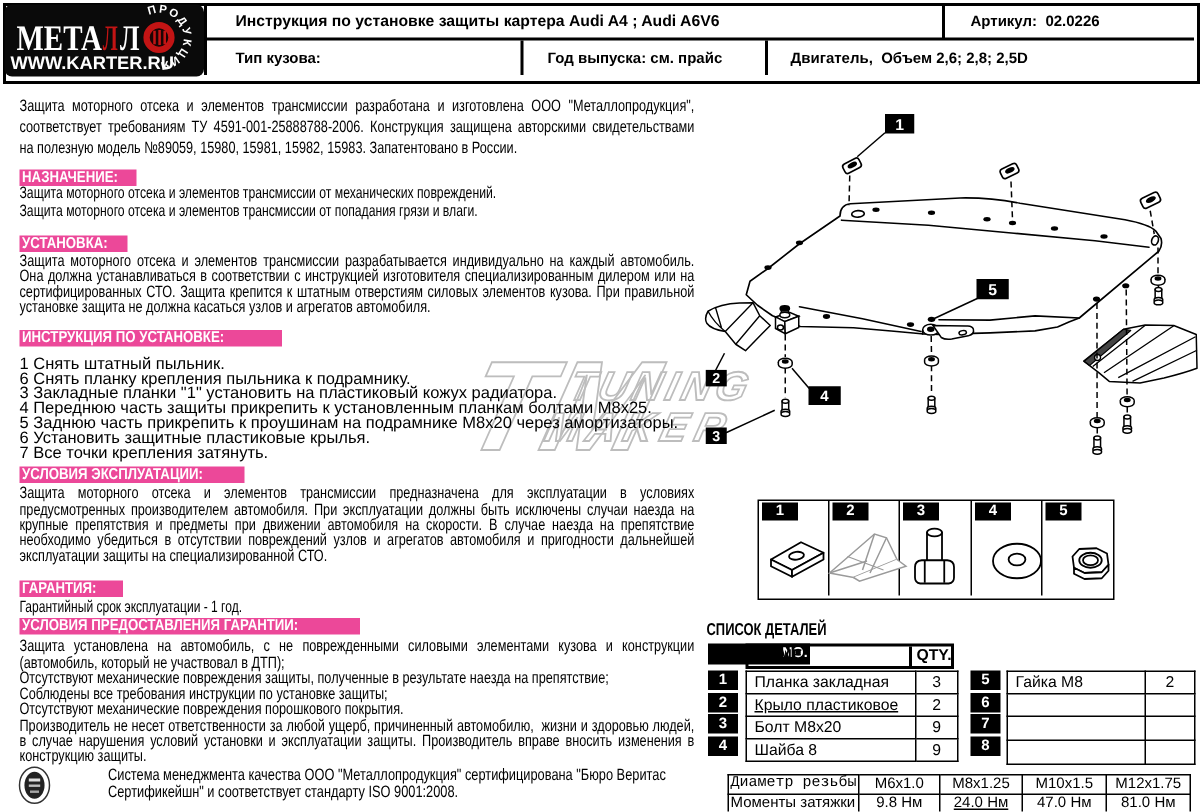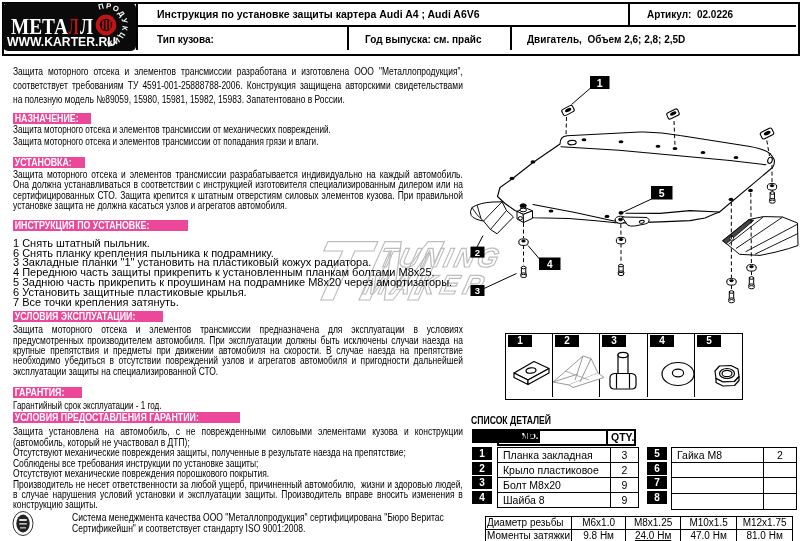--- a/index.html
+++ b/index.html
@@ -428,21 +428,21 @@
 
 <div class="abs" style="left:472px;top:490.5px;width:20px;height:13px;background:#000;color:#fff;font-weight:bold;font-size:10px;text-align:center;line-height:13px;">4</div>
 
 <table class="abs" style="left:497px;top:446.5px;border-collapse:collapse;font-size:10.5px;" cellspacing="0">
   <tbody>
       <tr>
         <td style="border:1.3px solid #000;width:107px;height:12.8px;padding:0 0 0 5px;">Планка закладная</td>
         <td style="border:1.3px solid #000;width:25px;text-align:center;">3</td>
       </tr>
   <tr>
-        <td style="border:1.3px solid #000;padding:0 0 0 5px;height:12.8px;">Крыло пластиковое</td>
+        <td style="border:1.3px solid #000;padding:0 0 0 5px;height:12.8px;text-decoration:underline;">Крыло пластиковое</td>
         <td style="border:1.3px solid #000;text-align:center;">2</td>
       </tr>
   <tr>
         <td style="border:1.3px solid #000;padding:0 0 0 5px;height:12.8px;">Болт М8х20</td>
         <td style="border:1.3px solid #000;text-align:center;">9</td>
       </tr>
   <tr>
         <td style="border:1.3px solid #000;padding:0 0 0 5px;height:12.8px;">Шайба 8</td>
         <td style="border:1.3px solid #000;text-align:center;">9</td>
       </tr>
@@ -474,27 +474,27 @@
   <tr>
         <td style="border:1.3px solid #000;height:12.8px;"></td>
         <td style="border:1.3px solid #000;"></td>
       </tr>
 </tbody>
   </table>
 
 <table class="abs" style="left:485px;top:515.5px;border-collapse:collapse;font-size:10px;white-space:nowrap;line-height:10px;" cellspacing="0">
   <tbody>
       <tr>
-    <td style="border:1.3px solid #000;width:83px;height:9.5px;text-align:left;">Диаметр резьбы</td>
+    <td style="border:1.3px solid #000;width:83px;height:9.5px;text-align:left;font-family:Liberation Mono, monospace;">Диаметр резьбы</td>
     <td style="border:1.3px solid #000;width:51px;text-align:center;">М6х1.0</td>
     <td style="border:1.3px solid #000;width:52px;text-align:center;">М8х1.25</td>
     <td style="border:1.3px solid #000;width:53px;text-align:center;">М10х1.5</td>
     <td style="border:1.3px solid #000;width:53px;text-align:center;">М12х1.75</td>
   </tr>
   <tr>
-    <td style="border:1.3px solid #000;height:9.5px;text-align:center;">Моменты затяжки</td>
+    <td style="border:1.3px solid #000;height:9.5px;text-align:left;">Моменты затяжки</td>
     <td style="border:1.3px solid #000;text-align:center;">9.8 Нм</td>
     <td style="border:1.3px solid #000;text-align:center;text-decoration:underline;">24.0 Нм</td>
     <td style="border:1.3px solid #000;text-align:center;">47.0 Нм</td>
     <td style="border:1.3px solid #000;text-align:center;">81.0 Нм</td>
   </tr>
 </tbody>
   </table>
 
 </body></html>

